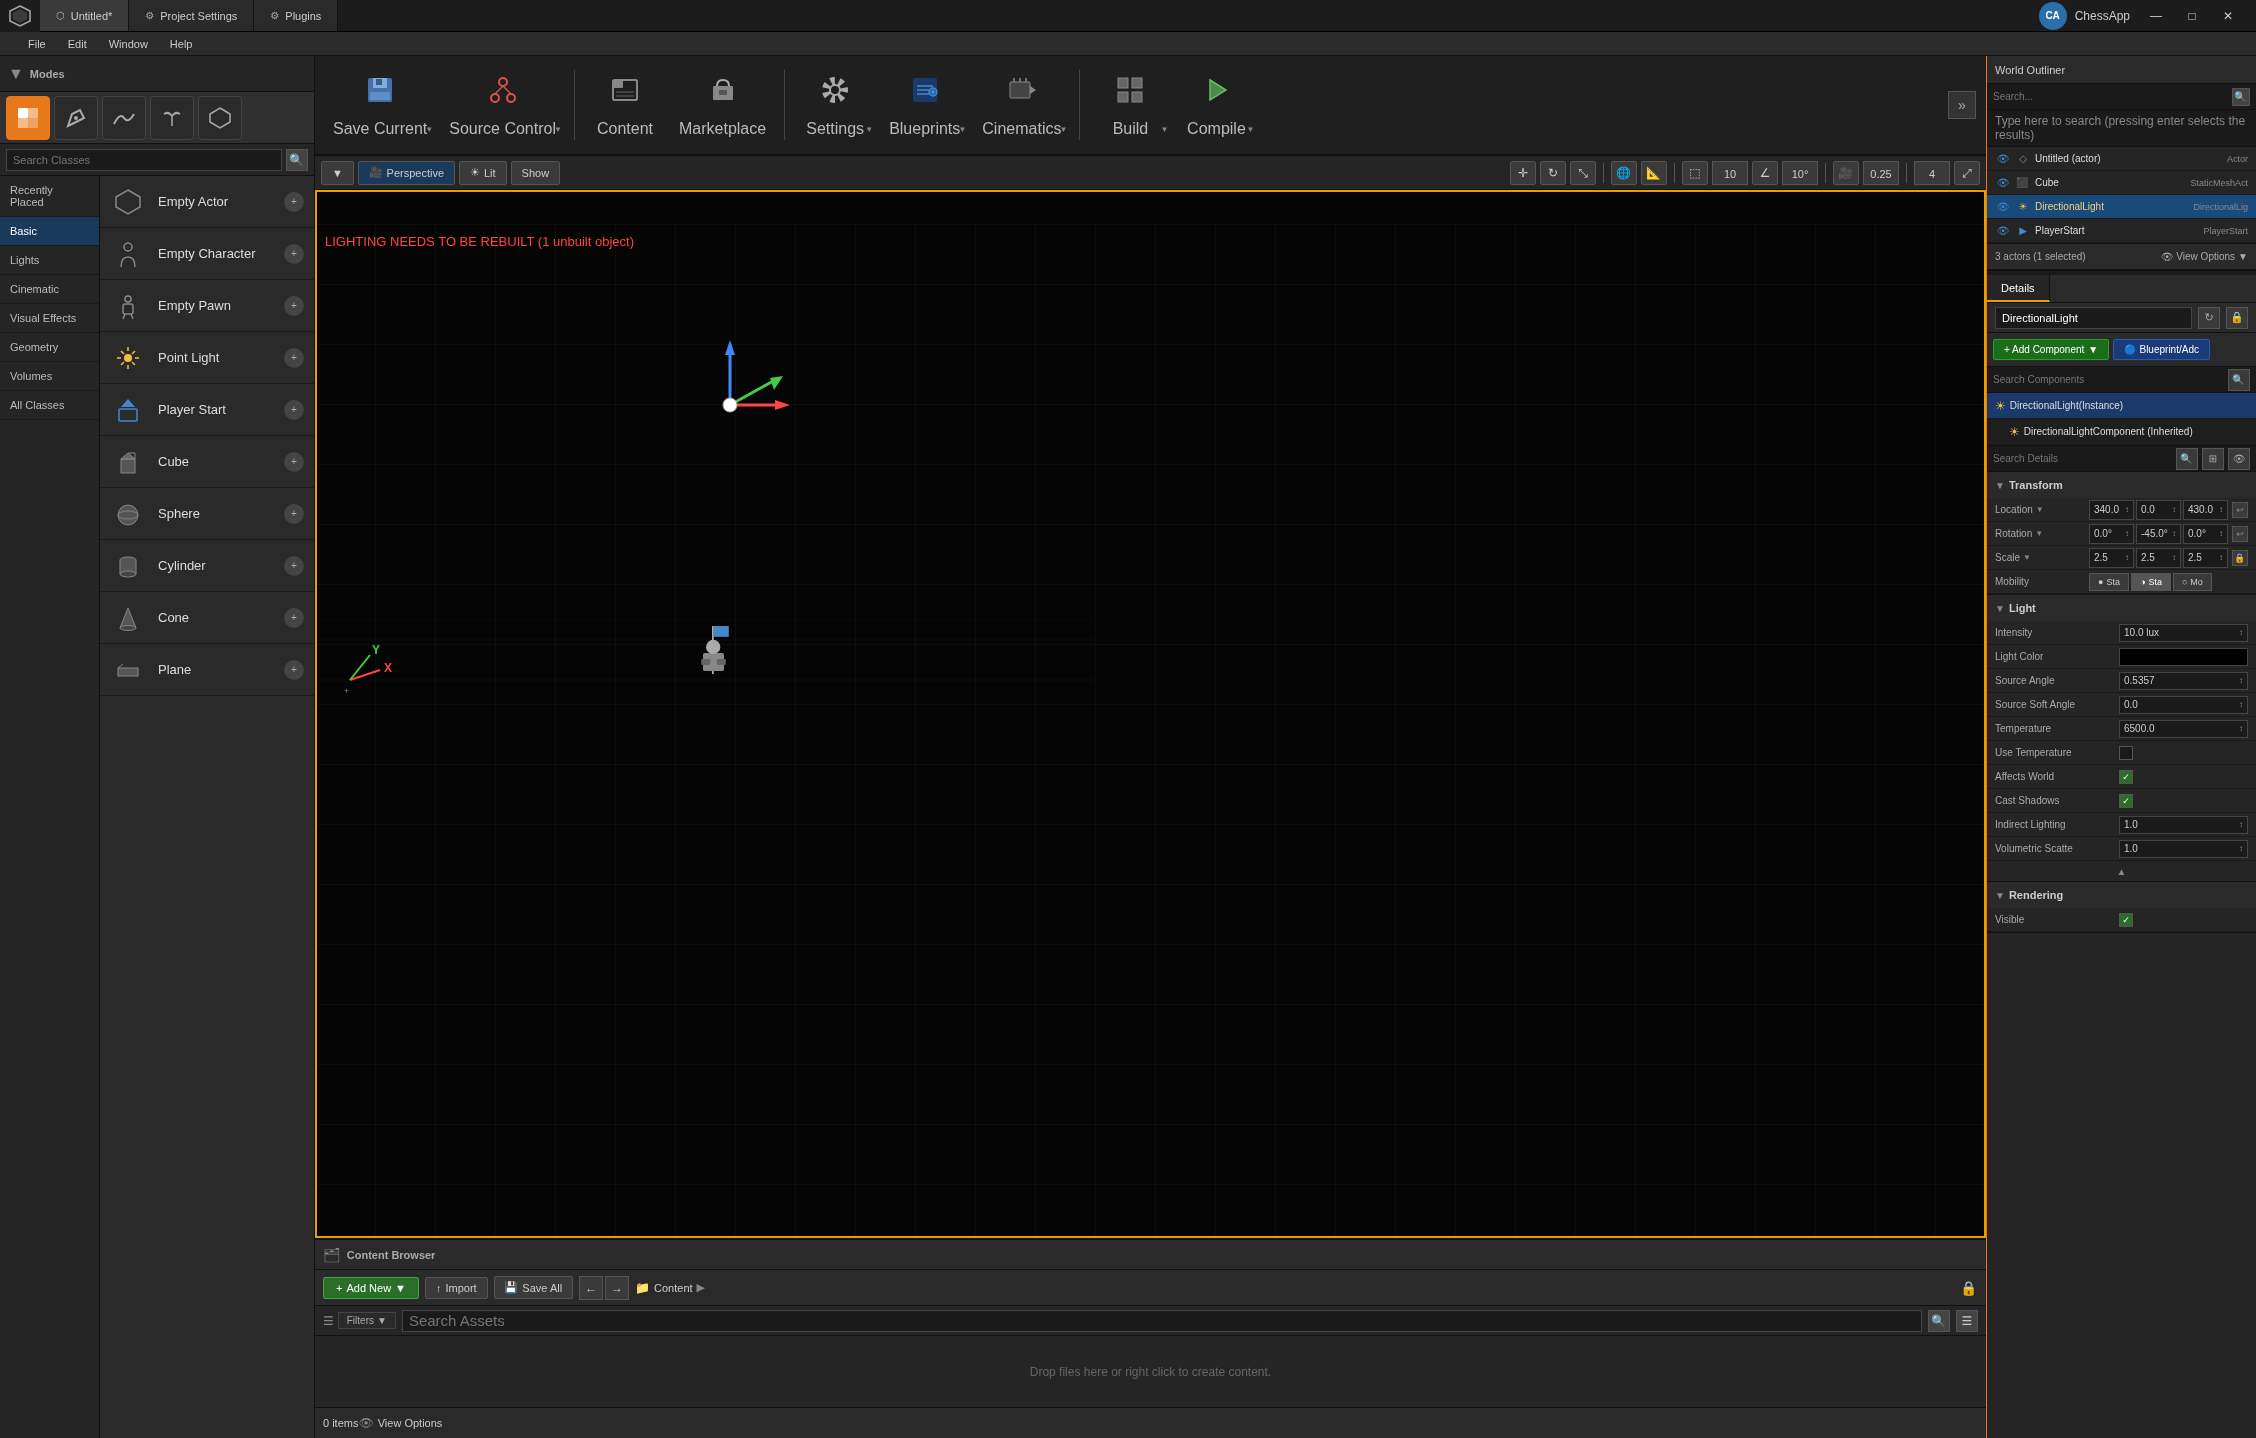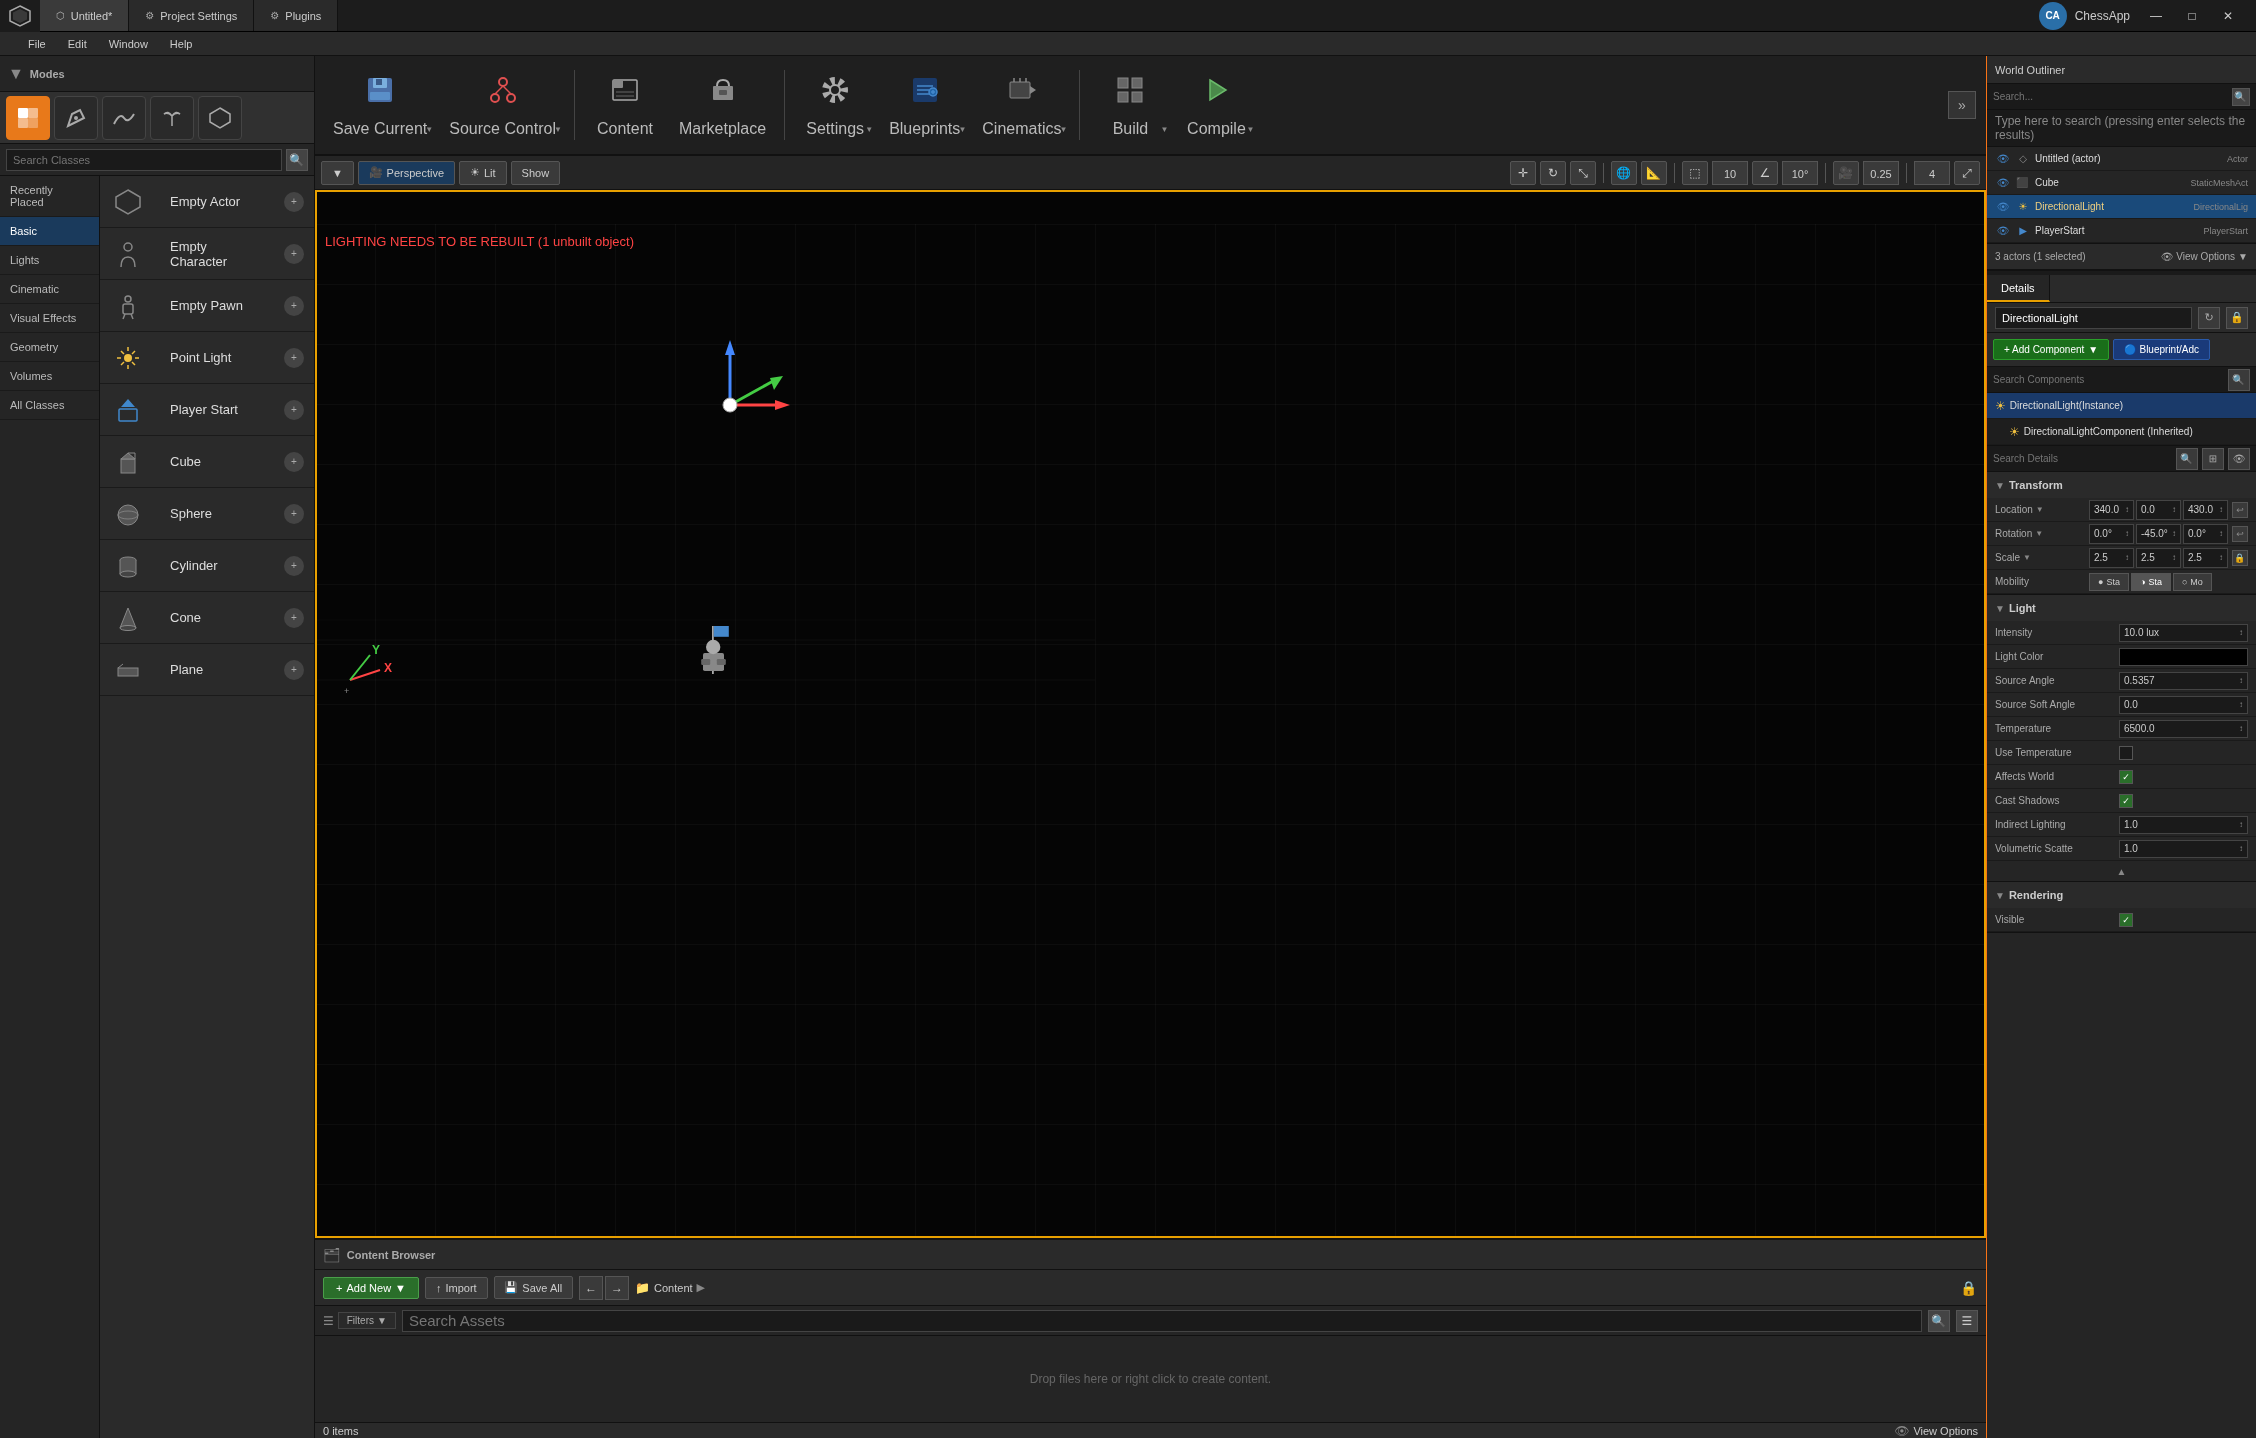--- a/index.html
+++ b/index.html
@@ -226,21 +226,21 @@
       background: #2a2a2a;
       overflow-y: auto;
     }
     .placement-item {
       display: flex;
       align-items: center;
       height: 52px;
       padding: 0 10px;
       border-bottom: 1px solid #1a1a1a;
       cursor: pointer;
-      gap: 24px;
+      gap: 12px;
     }
     .placement-item .item-icon {
       width: 36px;
       height: 36px;
       display: flex;
       align-items: center;
       justify-content: center;
       font-size: 20px;
       color: #aaa;
     }
@@ -558,26 +558,25 @@
     }
     #cb-content {
       flex: 1;
       display: flex;
       align-items: center;
       justify-content: center;
       color: #666;
       font-size: 12px;
     }
     #cb-footer {
-      height: 16px;
+      height: 31px;
       background: #2a2a2a;
       display: flex;
       align-items: center;
       padding: 0 8px;
-      justify-content: space-between;
       border-top: 1px solid #111;
     }
 
     
     #right-panel {
       width: 270px;
       background: #252525;
       display: flex;
       flex-direction: column;
       border-left: 1px solid #f97316;

